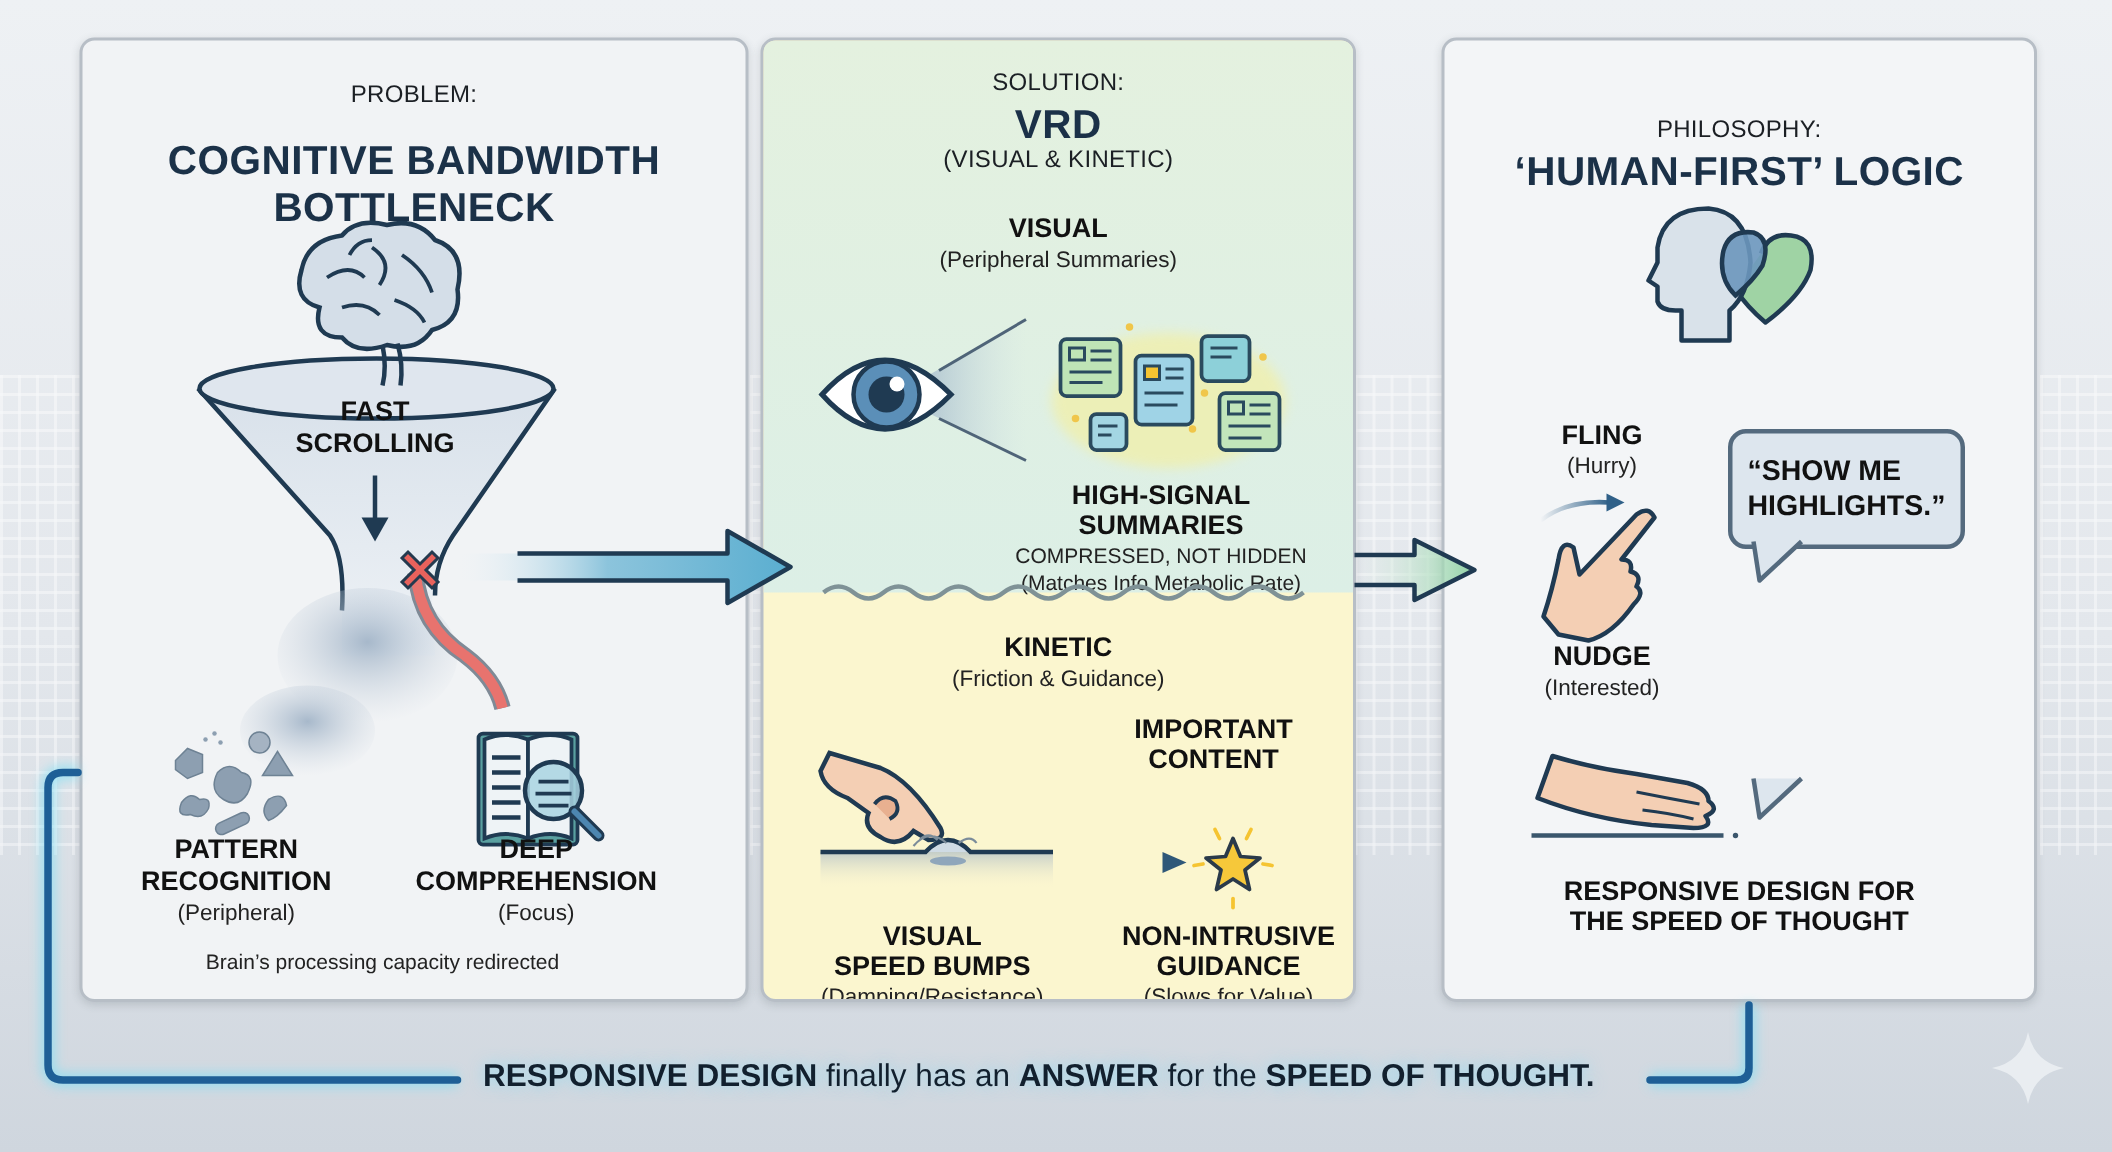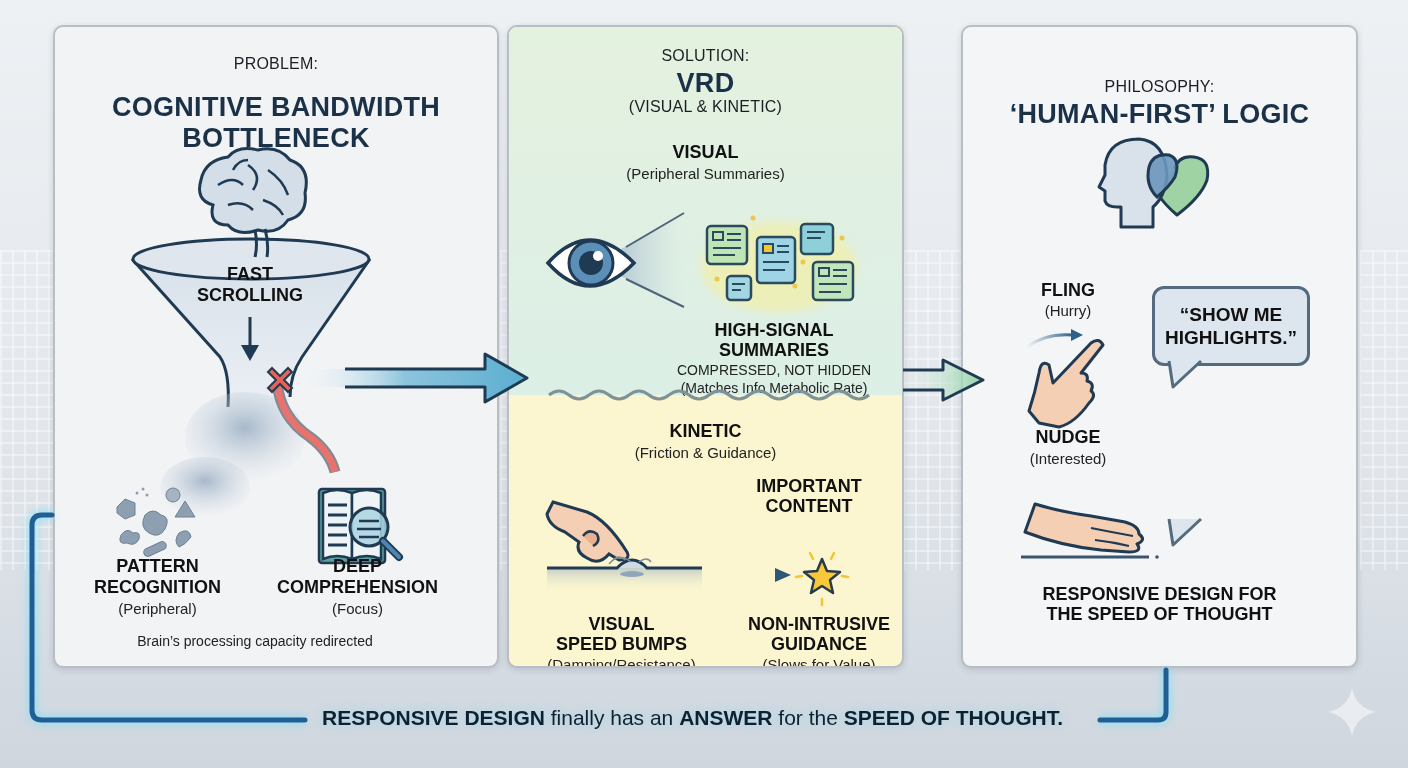--- a/index.html
+++ b/index.html
@@ -35,21 +35,21 @@
   .pre { font-size: 16px; color: #1b1f24; letter-spacing: 0.2px; }
   .title { font-weight: bold; font-size: 27px; color: #1b3148; line-height: 30px; letter-spacing: 0.3px; }
   .h { font-weight: bold; font-size: 18px; color: #111; line-height: 21px; }
   .sub { font-size: 15px; color: #222; line-height: 19px; }
   .small { font-size: 14px; color: #222; }
   .bubble {
     position: absolute; width: 158px; height: 80px;
     border: 3px solid #546a7e; border-radius: 12px;
     background: #dde6ee;
     display: flex; align-items: center; justify-content: center;
-    text-align: center; font-weight: bold; font-size: 19px; line-height: 23px; color: #111;
+    font-weight: bold; font-size: 19px; line-height: 23px; color: #111;
   }
   .bubble-tail { position: absolute; }
   .footer {
     position: absolute; left: 322px; top: 706px;
     font-size: 21px; color: #12202e; white-space: nowrap;
     text-shadow: 0 0 10px rgba(140,220,245,0.8);
   }
   .footer b { font-weight: bold; }
   svg { position: absolute; overflow: visible; }
 </style>

